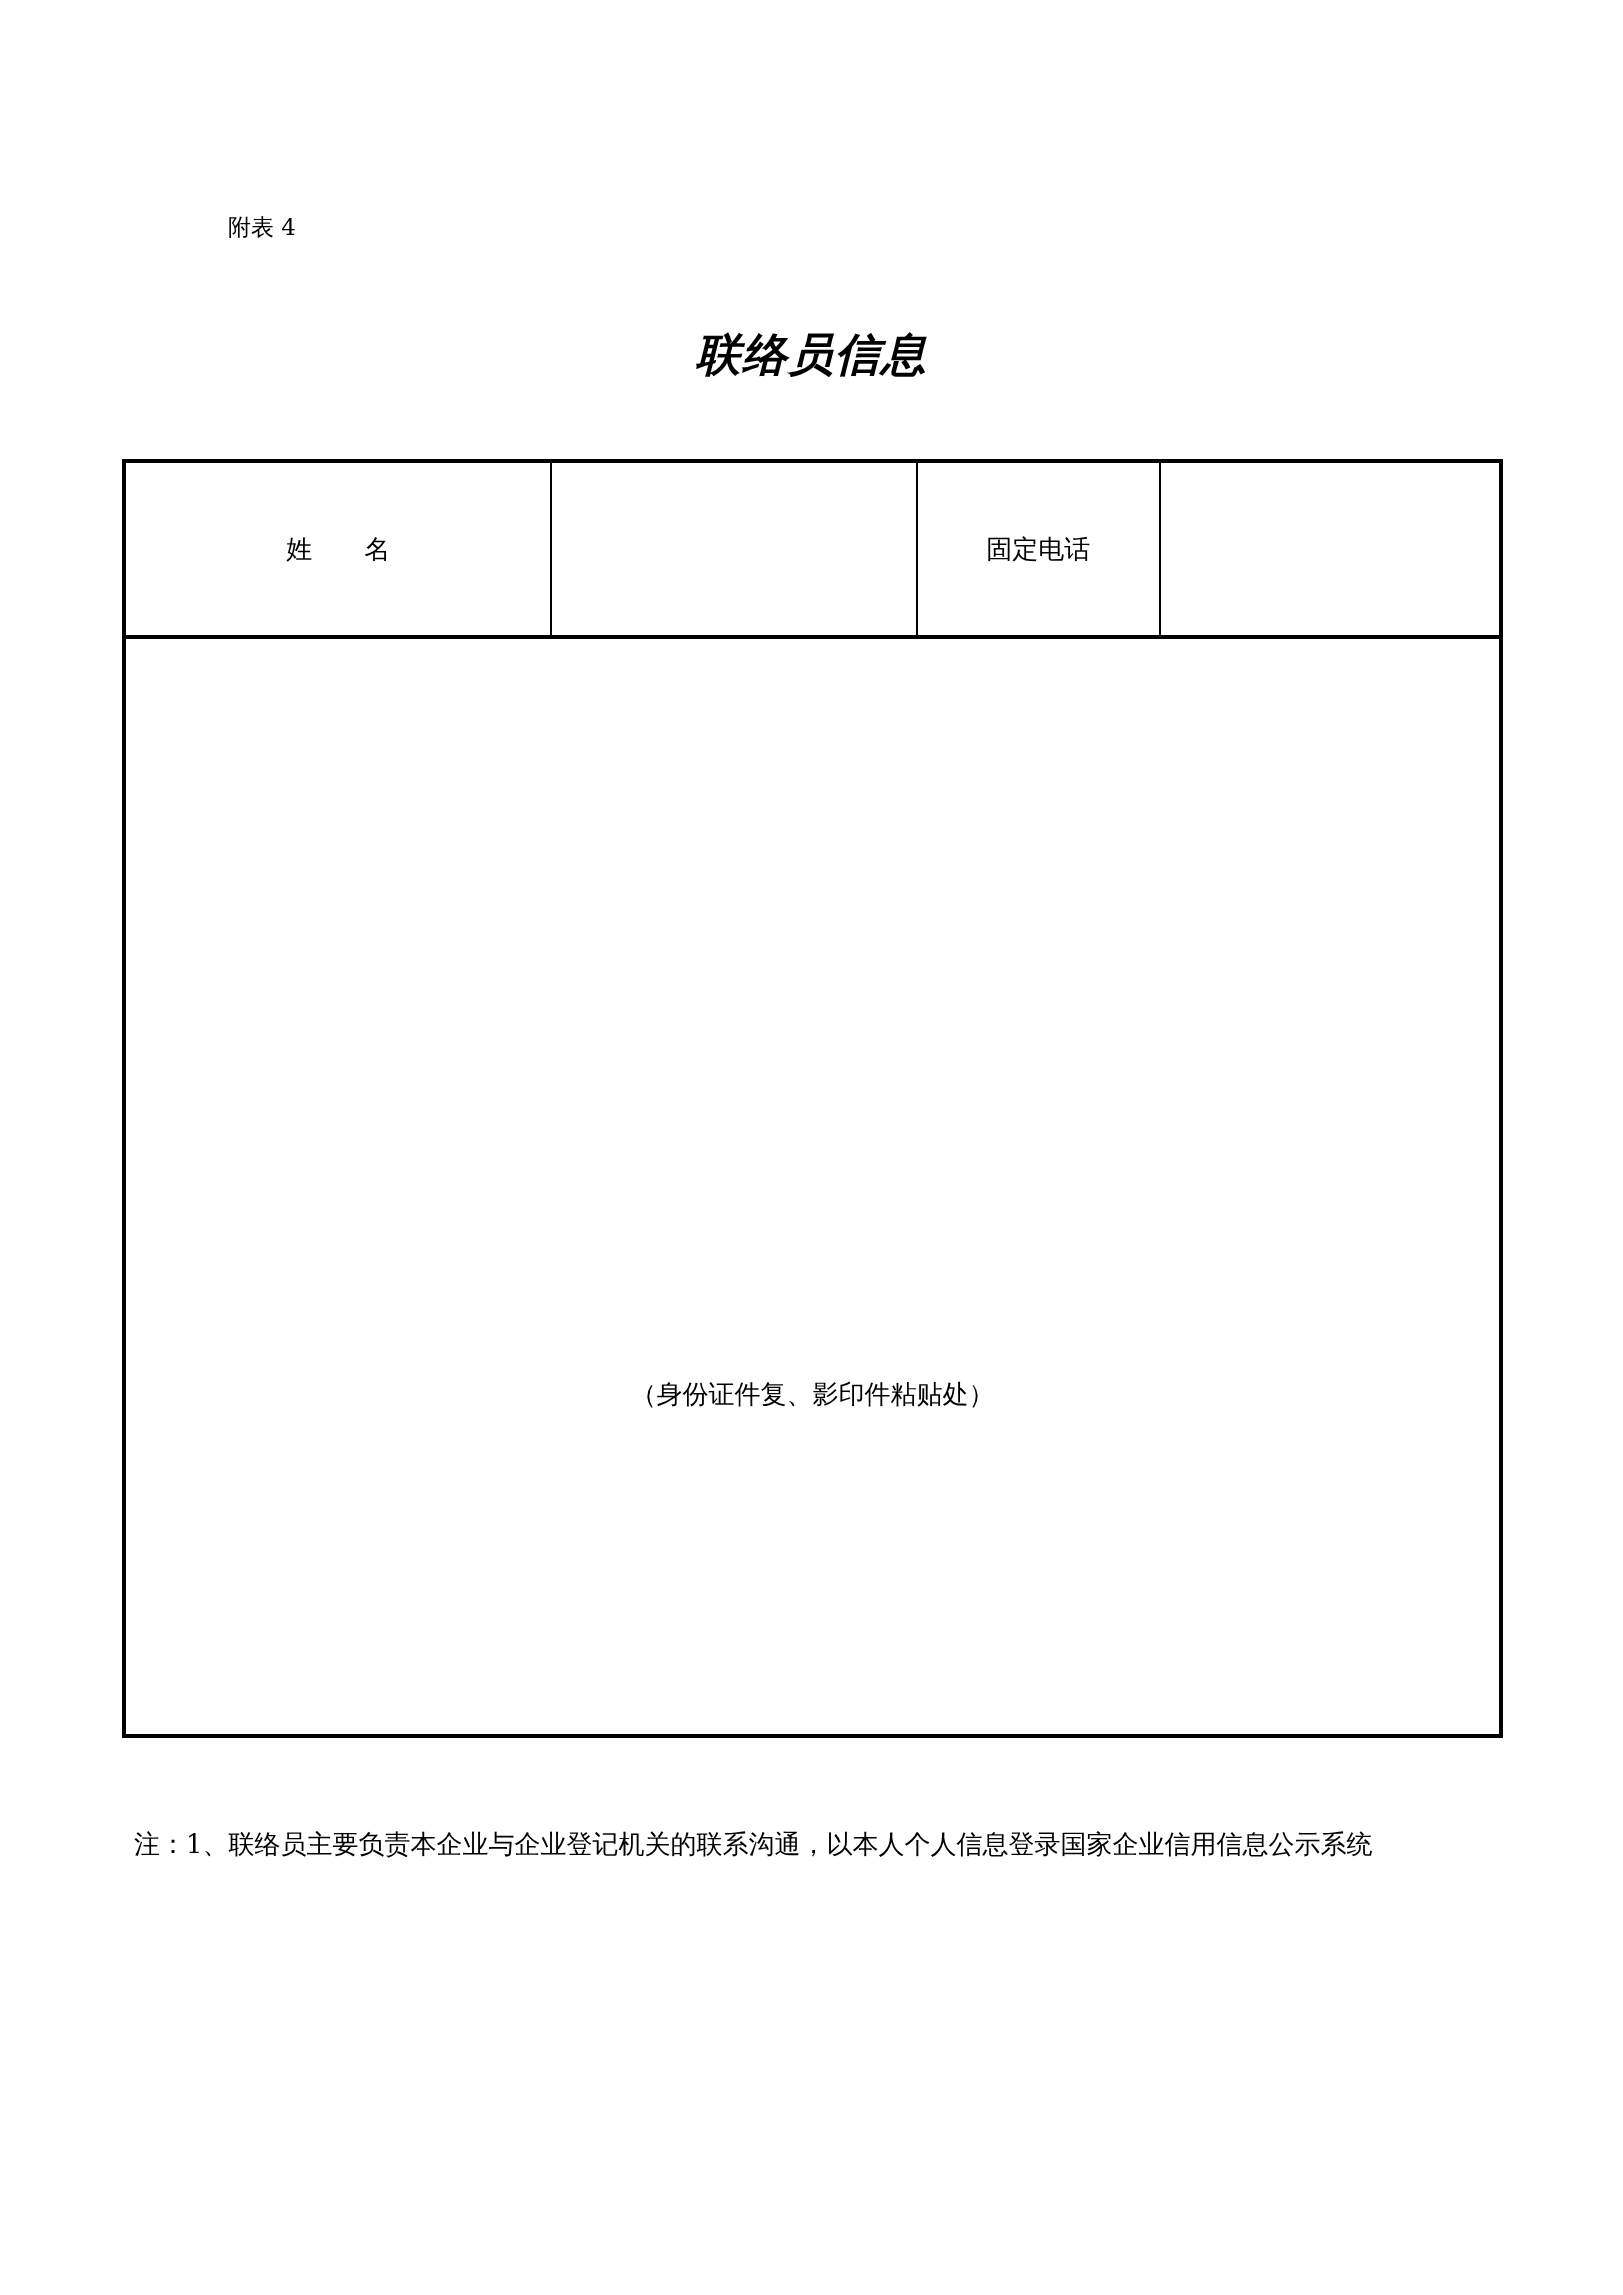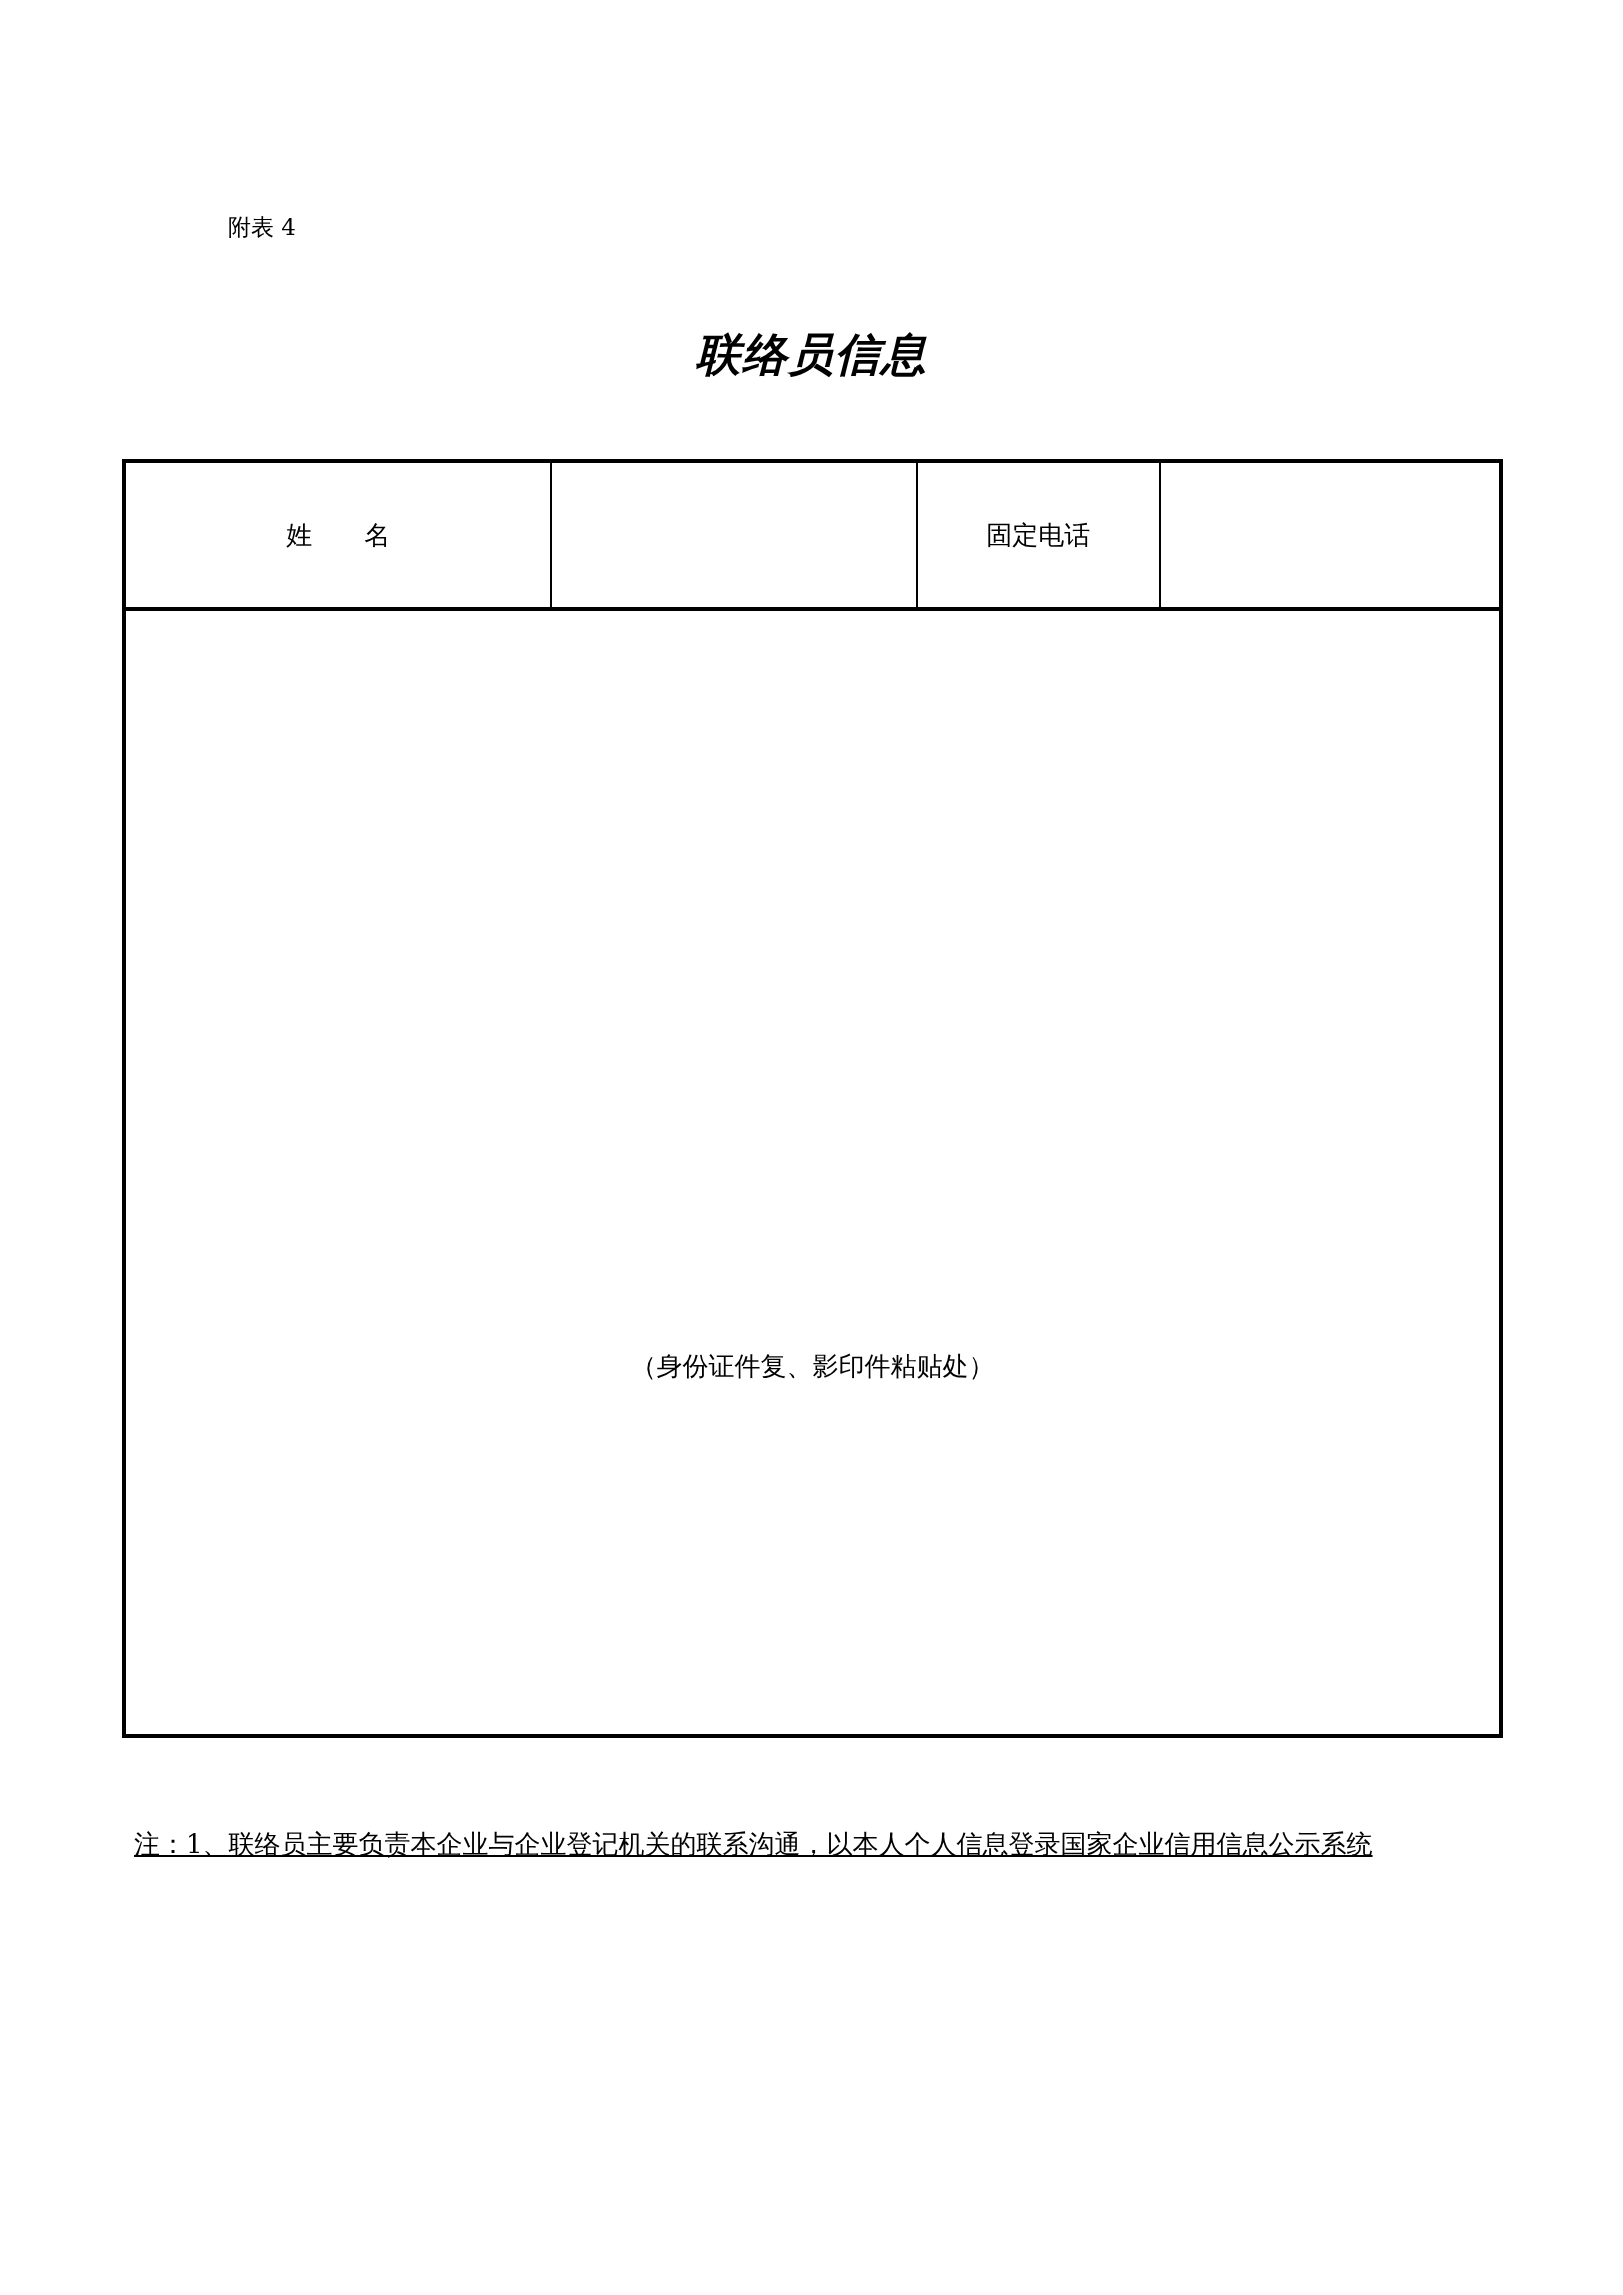--- a/index.html
+++ b/index.html
@@ -6,31 +6,31 @@
   body { width: 1623px; height: 2295px; position: relative; overflow: hidden;
          font-family: "DejaVu Serif", "Liberation Serif", serif; color: #000; }
   .appendix { position: absolute; left: 192px; top: 205px; font-size: 23px; line-height: 44px; margin-left: 36px; }
   .title { position: absolute; left: 0; width: 1623px; top: 326px; text-align: center;
            font-family: "DejaVu Sans", "Liberation Sans", sans-serif; font-weight: bold;
            font-size: 45px; line-height: 57px; letter-spacing: 1.4px; font-style: italic; }
   .form { position: absolute; left: 122px; top: 459px; width: 1381px; height: 1279px;
           box-sizing: border-box; border: 4.1px solid #000; }
   table.grid { border-collapse: collapse; width: 100%; table-layout: fixed; }
   table.grid td { border: 2px solid #000; text-align: center; vertical-align: middle;
-                  font-size: 26px; padding: 4px; margin-left: 36px; }
+                  font-size: 26px; padding: 18px; margin-left: 36px; }
   table.grid tr:first-child td { border-top: none; }
   table.grid td:first-child { border-left: none; }
   table.grid td:last-child { border-right: none; }
   .r1 td { height: 136px; }
   .r2 td { height: 140px; }
   .r3 td { height: 142px; }
   .photo { position: relative; height: 849px; border-top: 2px solid #000; padding-left: 48px; }
   .photo-text { position: absolute; left: 0; right: 0; top: 739px; text-align: center;
                 font-size: 26px; line-height: 33px; }
-  .notes { position: absolute; left: 134px; width: 1369px; top: 1811px; font-size: 26px; line-height: 66px; text-decoration: underline; }
+  .notes { position: absolute; left: 134px; width: 1369px; top: 1811px; font-size: 26px; line-height: 66px; }
   .notes p { margin: 0; text-align: justify; }
   .notes .indent { padding-left: 57px; }
 </style>
 </head>
 <body>
 
 <div class="appendix">附表 4</div>
 
 <div class="title">联络员信息</div>
 

